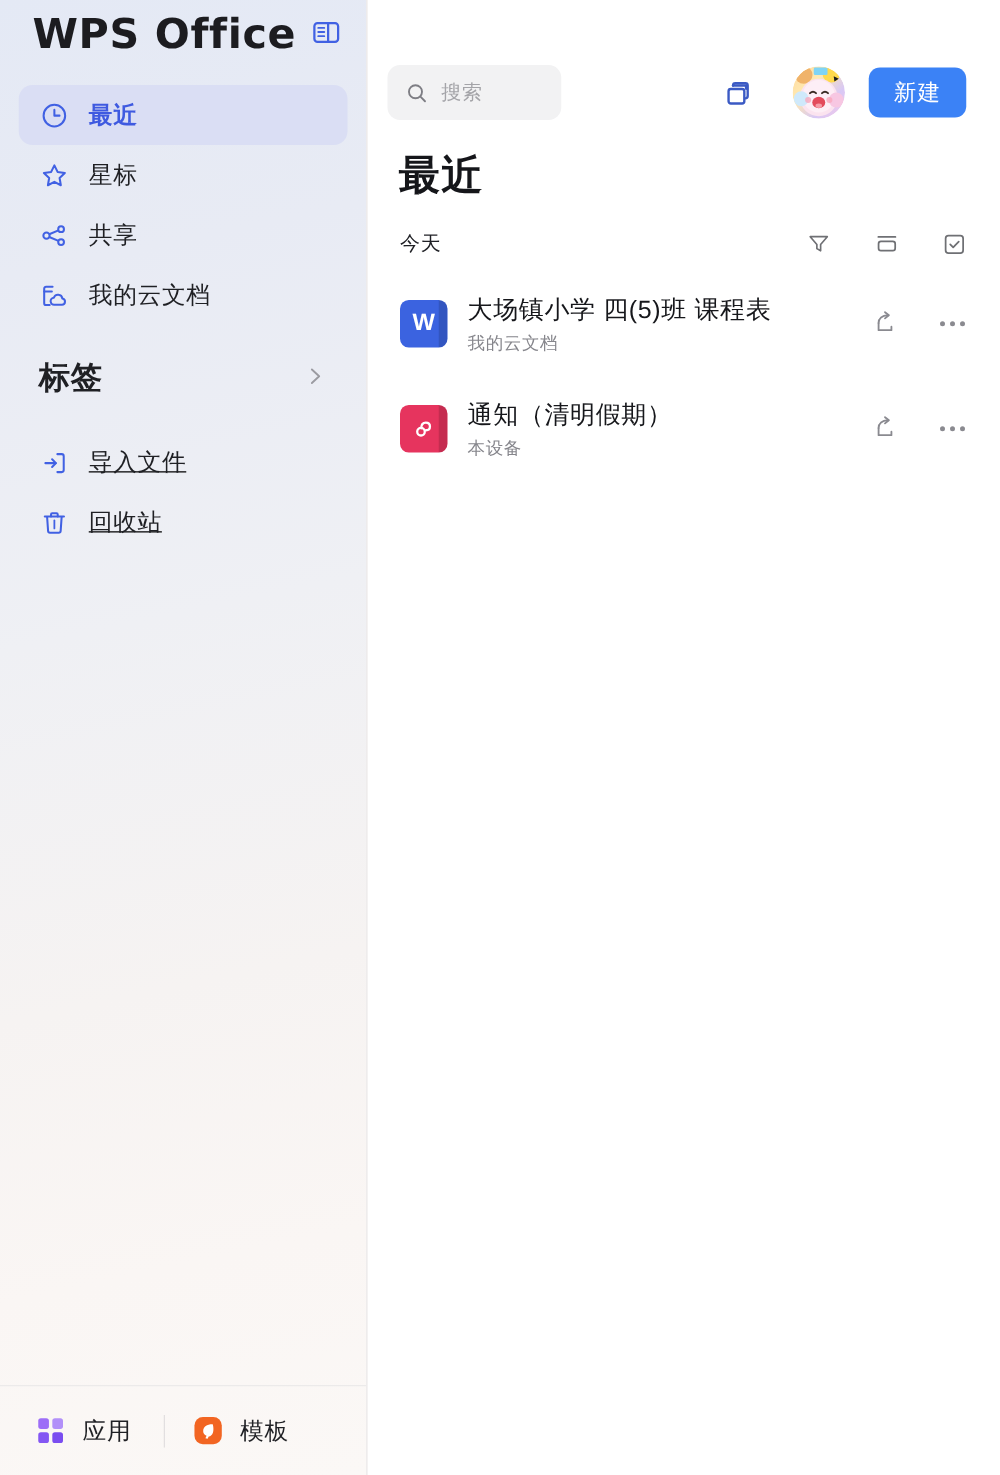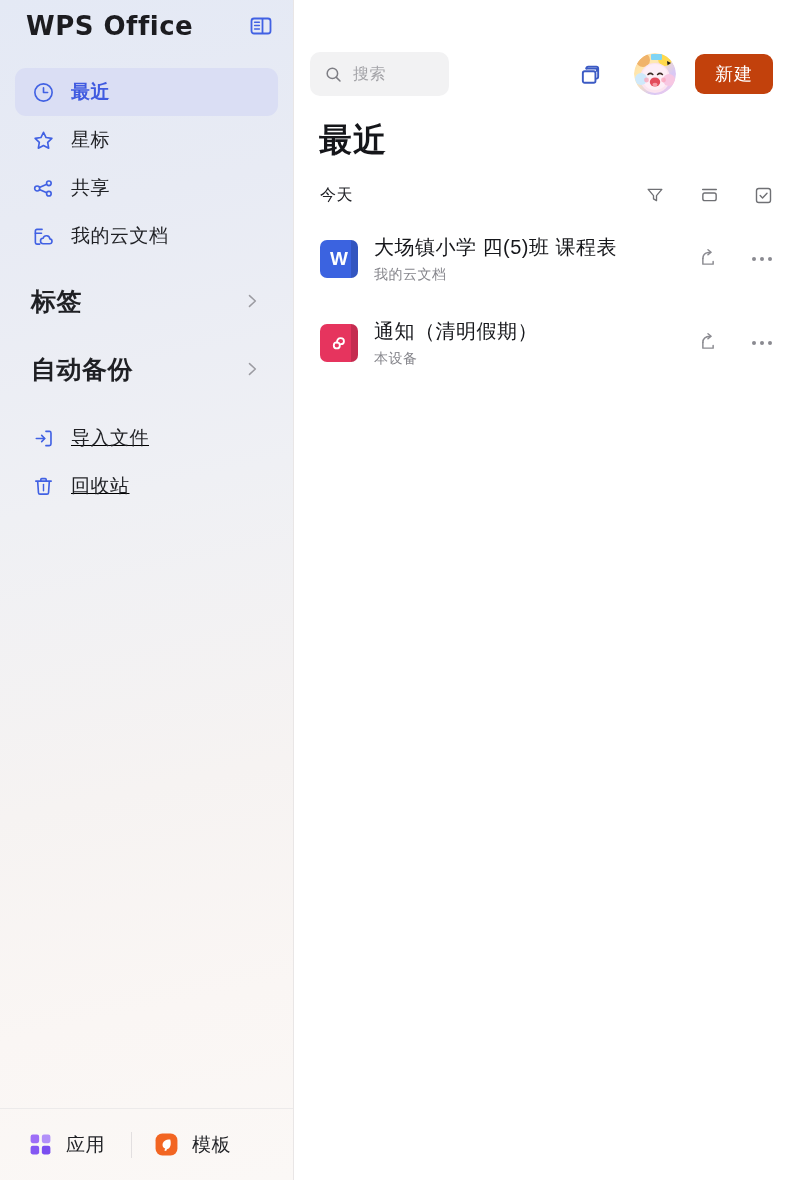--- a/index.html
+++ b/index.html
@@ -25,21 +25,21 @@
     flex-direction: column;
   }
   .brand-row {
     height: 52px;
     display: flex;
     align-items: center;
     padding: 0 18px 0 26px;
     justify-content: space-between;
   }
   .brand-logo {
-    font-size: 26px;
+    font-size: 33px;
     font-weight: 600;
     letter-spacing: 0.5px;
     color: #1c1c20;
     font-family: "DejaVu Sans", sans-serif;
   }
   .panel-toggle {
     width: 28px; height: 28px;
     display: flex; align-items: center; justify-content: center;
     cursor: pointer;
   }
@@ -157,21 +157,21 @@
     width: 42px; height: 42px;
     border-radius: 50%;
     overflow: hidden;
     margin-right: 19px;
     cursor: pointer;
     flex: 0 0 42px;
   }
   .new-btn {
     height: 40px;
     min-width: 78px;
-    background: #c2410c;
+    background: #3b82f6;
     border-radius: 9px;
     color: #fff;
     font-size: 18px;
     letter-spacing: 1px;
     display: flex; align-items: center; justify-content: center;
     cursor: pointer;
     border: none;
     font-family: "Liberation Sans", sans-serif;
   }
 
@@ -325,28 +325,20 @@
 
     <div class="group-row" style="margin-top:14px;">
       <span class="group-label">标签</span>
       <span class="chev">
         <svg width="20" height="20" viewBox="0 0 24 24" fill="none">
           <path d="M9 5.5l7 6.5-7 6.5" stroke="#9b9ba1" stroke-width="1.8" stroke-linecap="round" stroke-linejoin="round"></path>
         </svg>
       </span>
     </div>
 
-    <div class="group-row" style="margin-top:14px;">
-      <span class="group-label">自动备份</span>
-      <span class="chev">
-        <svg width="20" height="20" viewBox="0 0 24 24" fill="none">
-          <path d="M9 5.5l7 6.5-7 6.5" stroke="#9b9ba1" stroke-width="1.8" stroke-linecap="round" stroke-linejoin="round"></path>
-        </svg>
-      </span>
-    </div>
 
     <nav class="nav-bottom" style="margin-top:18px;">
       <div class="nav-item">
         <span class="nav-icon">
           <svg width="23" height="23" viewBox="0 0 24 24" fill="none">
             <path d="M14.5 4.5h3.6a1.7 1.7 0 011.7 1.7v11.6a1.7 1.7 0 01-1.7 1.7h-3.6" stroke="#4161e3" stroke-width="1.7" stroke-linecap="round"></path>
             <path d="M4.5 12h8.6" stroke="#4161e3" stroke-width="1.7" stroke-linecap="round"></path>
             <path d="M10.1 8.8l3.2 3.2-3.2 3.2" stroke="#4161e3" stroke-width="1.7" stroke-linecap="round" stroke-linejoin="round"></path>
           </svg>
         </span>

